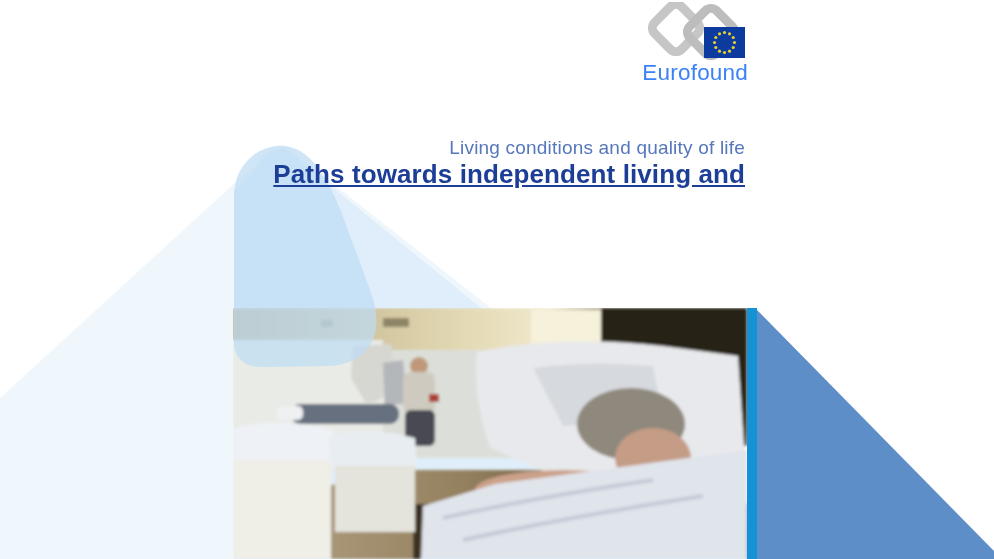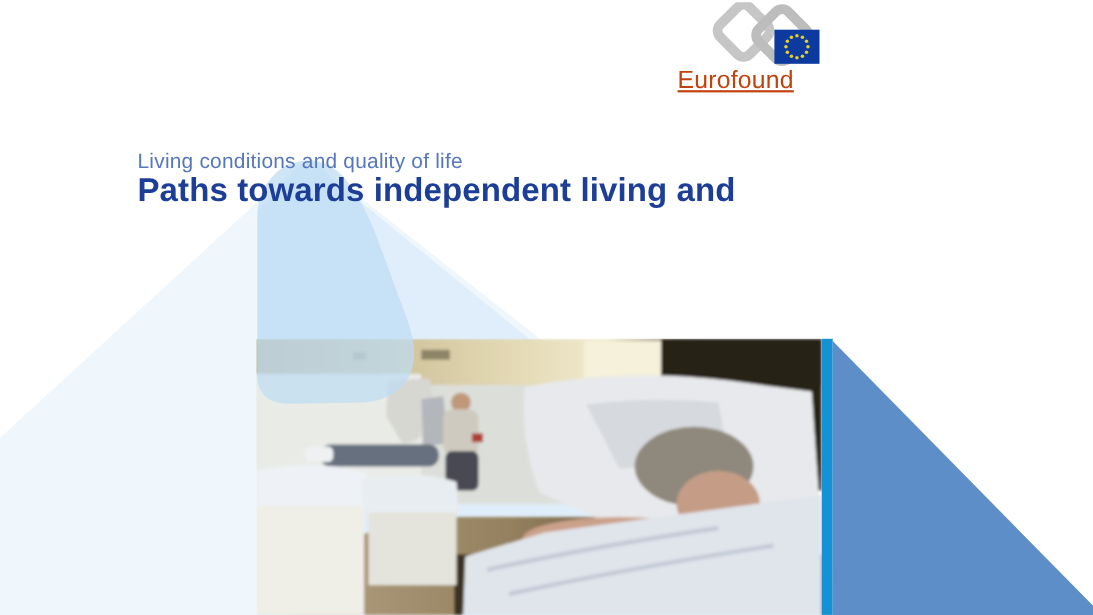--- a/index.html
+++ b/index.html
@@ -9,35 +9,36 @@
   }
   .abs{position:absolute;}
   
   #bg-motif{left:0;top:0;width:994px;height:559px;z-index:1;}
   
   #photo{left:233px;top:308px;width:514px;height:251px;z-index:2;}
   
   #fg-motif{left:0;top:0;width:994px;height:559px;z-index:3;pointer-events:none;}
   
   #headline{
-    right:249px;top:136px;width:620px;z-index:5;
+    right:249px;top:136px;width:620px;text-align:right;z-index:5;
   }
   #series-label{
     color:#5577bb;font-size:19px;font-weight:400;line-height:24px;letter-spacing:0.2px;
   }
   .title-line{
-    color:#1c3e96;font-size:30px;font-weight:700;line-height:28px;letter-spacing:0.1px;
+    color:#1c3e96;font-size:26px;font-weight:700;line-height:28px;letter-spacing:0.1px;
     display:block;
+    text-decoration:underline;
   }
   
   #logo{right:246px;top:2px;width:132px;height:84px;z-index:5;}
   #logo svg{position:absolute;left:0;top:0;}
   #logo-text{
-    position:absolute;right:0;bottom:0;width:100%;
-    color:#c2410c;font-size:22.5px;font-weight:400;letter-spacing:0.2px;text-decoration:underline;
+    position:absolute;right:0;bottom:0;width:100%;text-align:right;
+    color:#3b82f6;font-size:22.5px;font-weight:400;letter-spacing:0.2px;
   }
 </style>
 </head>
 <body>
 
 <svg id="bg-motif" class="abs" viewBox="0 0 994 559" xmlns="http://www.w3.org/2000/svg">
   <path d="M0,559 L0,398 L262,158 Q281,132 299,157 L810,559 Z" fill="#eff7fc"></path>
   <path d="M234,559 L234,192 L262,161 Q281,136 299,160 L790,559 Z" fill="#dfeefa"></path>
 </svg>
 

